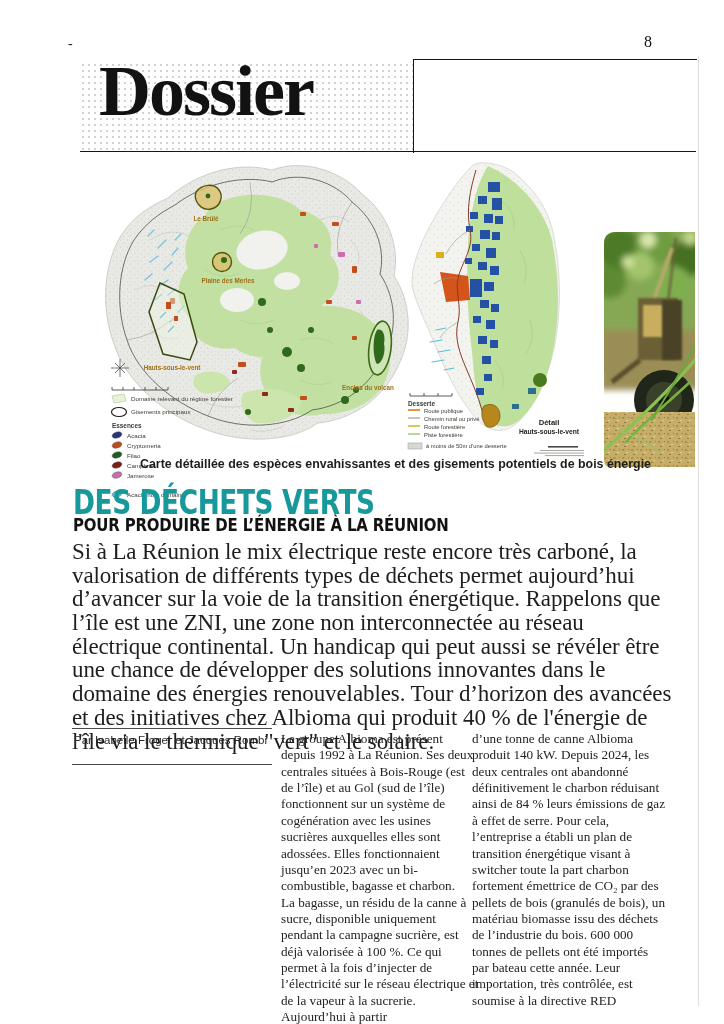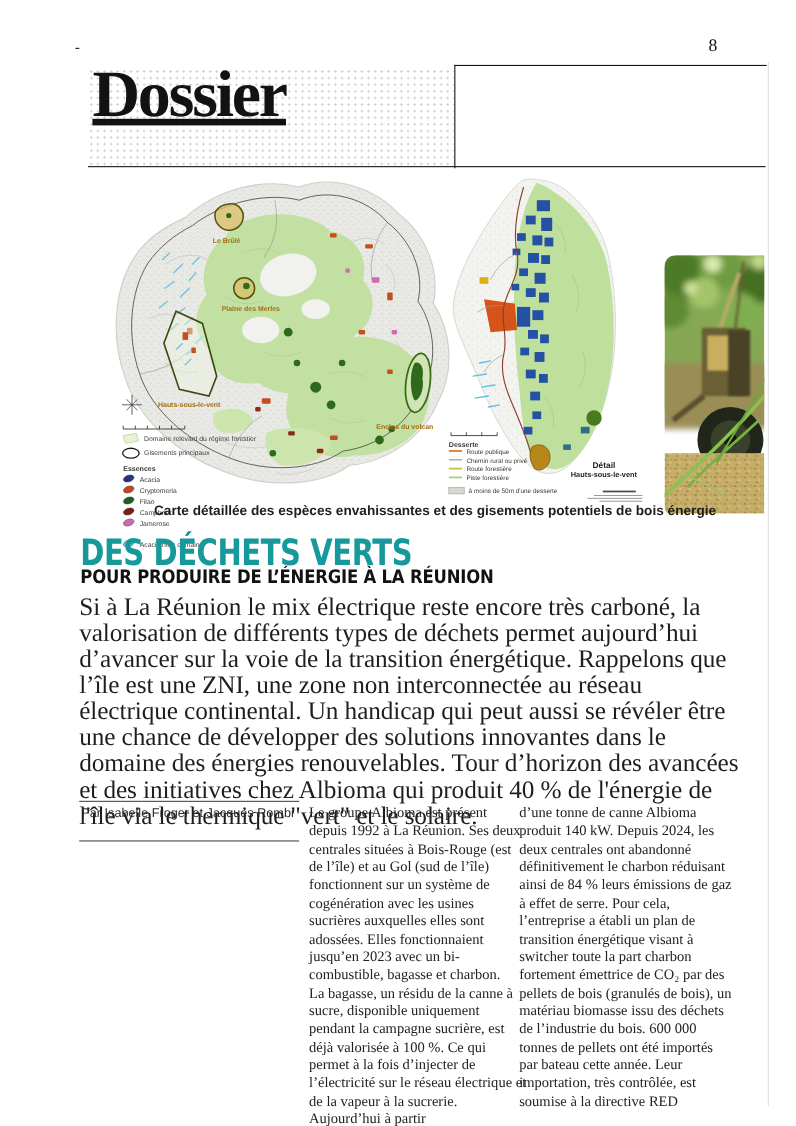--- a/index.html
+++ b/index.html
@@ -8,22 +8,22 @@
   .abs{position:absolute;}
   
   .corner-dash{left:68px;top:36px;font:14px "Liberation Serif",serif;color:#222;}
   .page-num{left:644px;top:33px;font:16px "Liberation Serif",serif;color:#111;}
   .dots{left:80px;top:62px;width:333px;height:90px;
         background-image:radial-gradient(circle,#d2d2cc 0.9px,rgba(0,0,0,0) 1px);
         background-size:6px 6px;}
   .head-box{left:413px;top:59px;width:283px;height:93px;background:#fff;
             border-top:1.6px solid #141414;border-left:1.6px solid #141414;}
   .band-bottom{left:80px;top:151px;width:616px;height:0;border-top:1.7px solid #141414;}
-  .masthead{left:84px;top:55px;font-family:"Liberation Serif",serif;font-weight:700;
-            font-size:60px;line-height:1.0;color:#121212;letter-spacing:-2px;text-decoration:underline;}
+  .masthead{left:99px;top:55px;font-family:"Liberation Serif",serif;font-weight:700;
+            font-size:72px;line-height:1.0;color:#121212;letter-spacing:-2px;}
   .page-edge{left:698px;top:56px;width:1px;height:950px;background:#dededa;}
   
   .caption{left:140px;top:457px;width:520px;text-align:left;
            font-size:12.4px;font-weight:700;color:#1d1d1b;line-height:1.22;}
   .kicker{left:73px;top:486px;font-family:"DejaVu Sans",sans-serif;font-weight:700;
           font-size:33px;line-height:1;letter-spacing:-0.5px;
           transform:scaleX(0.8);transform-origin:left top;white-space:nowrap;}
   .subhead{left:73px;top:517px;font-family:"DejaVu Sans",sans-serif;font-weight:700;
            font-size:17px;line-height:1;color:#121212;letter-spacing:-0.2px;
            transform:scaleX(0.88);transform-origin:left top;white-space:nowrap;}

